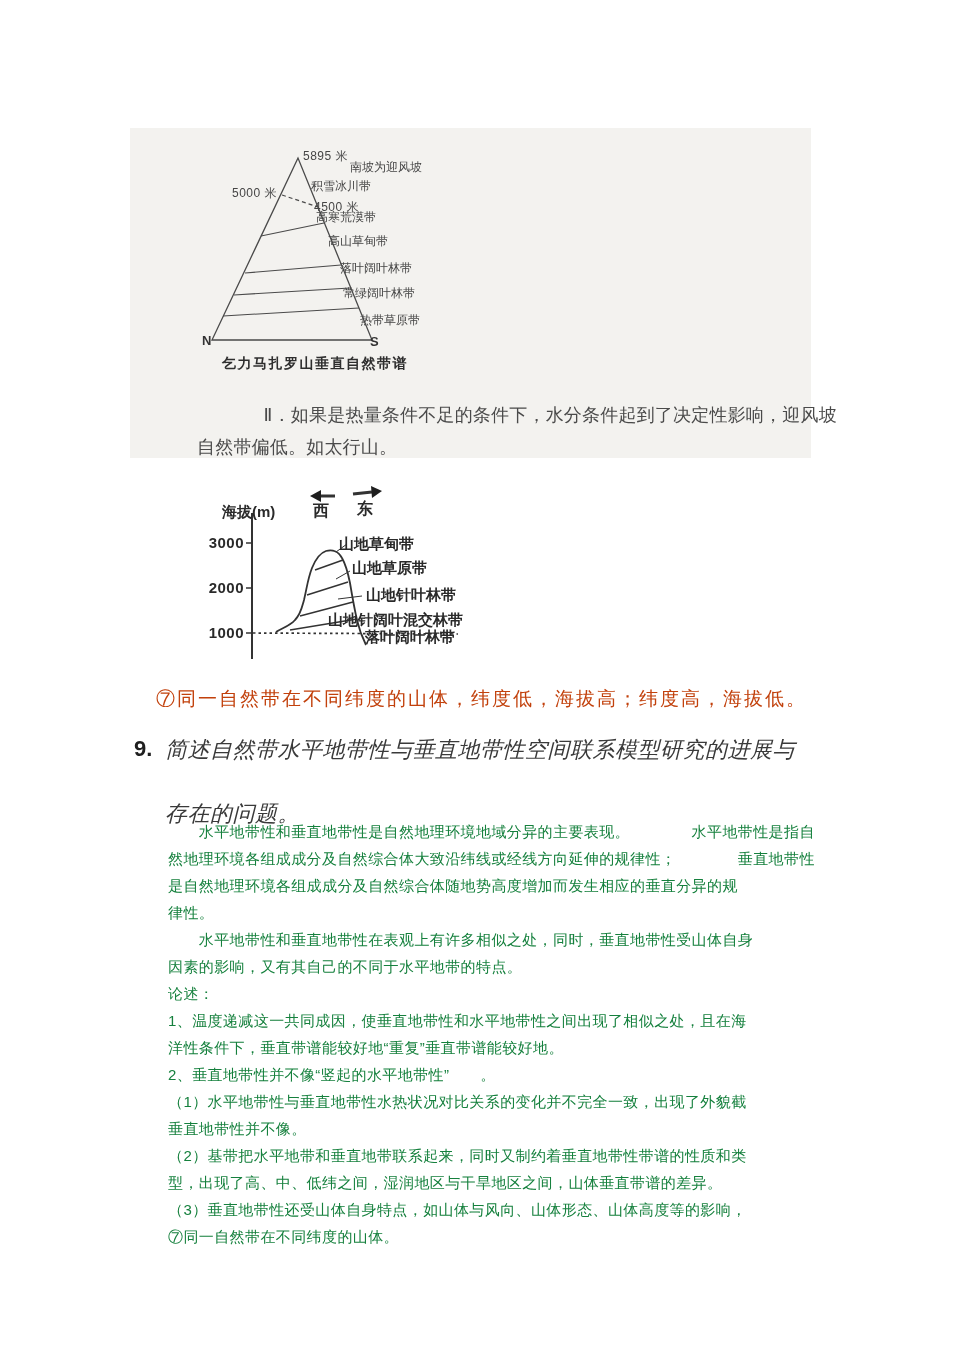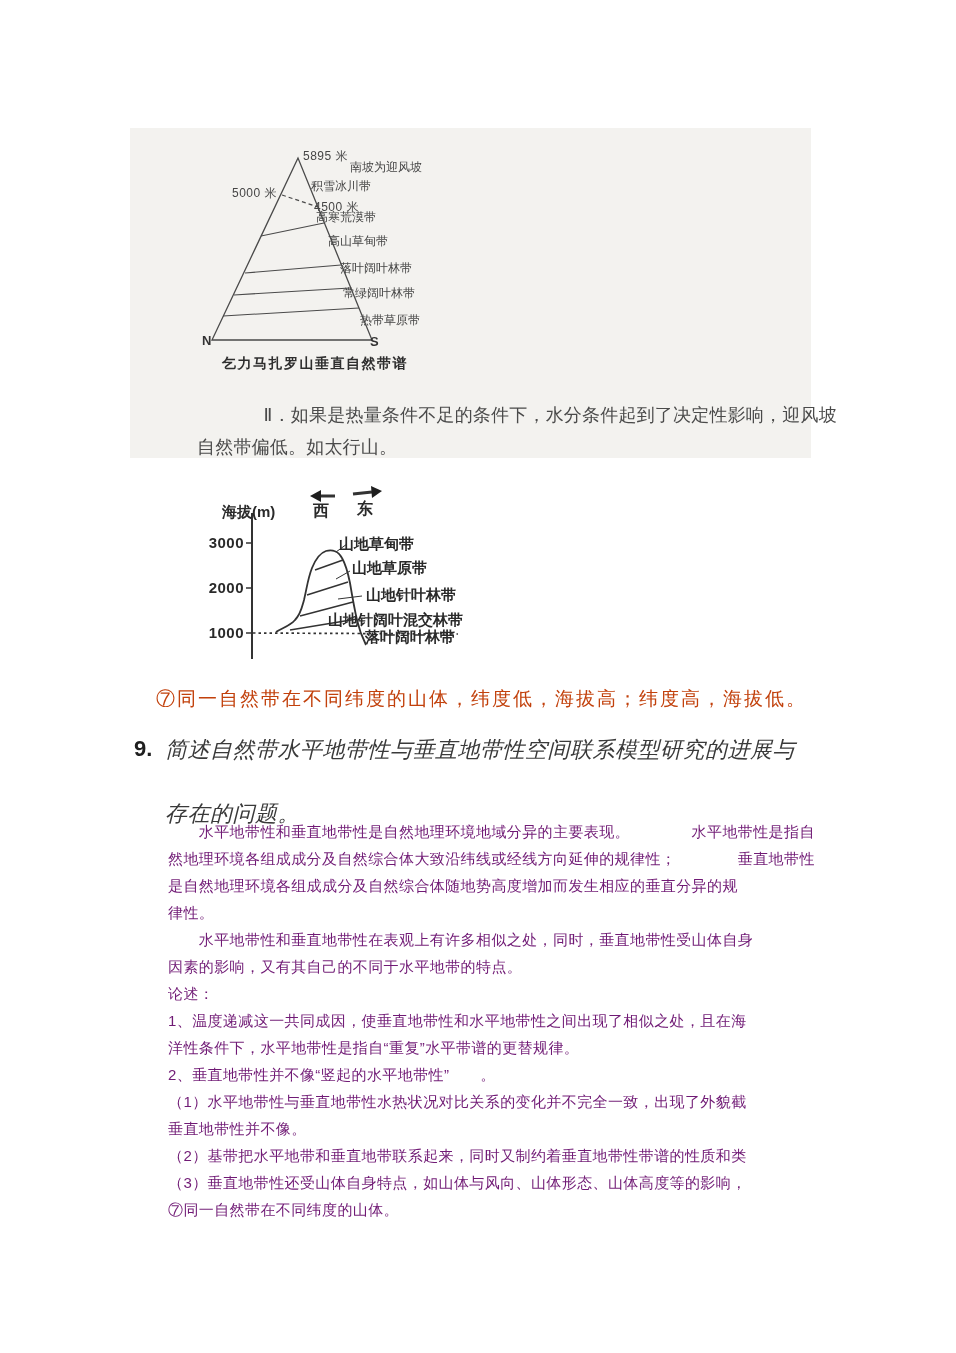--- a/index.html
+++ b/index.html
@@ -33,21 +33,21 @@
   #note7{left:156px;top:686px;font-size:19px;letter-spacing:2px;color:#c2410c;white-space:pre;}
   
   #q9-num{left:134px;top:736px;font-size:22px;font-weight:bold;color:#1f1f1f;}
   .q9-line{left:165px;font-size:22px;color:#3a3a3a;letter-spacing:0.5px;white-space:pre;font-style:italic;}
   #q9-line1{top:735px;}
   #q9-line2{top:799px;}
   
   #answer{left:168px;top:818px;width:700px;}
   #answer .ln{
     height:27px;line-height:27px;white-space:pre;
-    font-size:15px;letter-spacing:0.4px;color:#701a75;
+    font-size:15px;letter-spacing:0.4px;color:#15803d;
   }
 </style>
 </head>
 <body>
 
 <div class="abs" id="panel"></div>
 
 <svg class="abs" id="fig1" viewBox="0 0 320 248">
 
   <path d="M118,20 L32,202 L192,202 Z" stroke-width="1.3"></path>
@@ -122,20 +122,21 @@
 
 <div class="abs" id="answer">
   <div class="ln">　　水平地带性和垂直地带性是自然地理环境地域分异的主要表现。　　　　水平地带性是指自</div>
   <div class="ln">然地理环境各组成成分及自然综合体大致沿纬线或经线方向延伸的规律性；　　　　垂直地带性</div>
   <div class="ln">是自然地理环境各组成成分及自然综合体随地势高度增加而发生相应的垂直分异的规</div>
   <div class="ln">律性。</div>
   <div class="ln">　　水平地带性和垂直地带性在表观上有许多相似之处，同时，垂直地带性受山体自身</div>
   <div class="ln">因素的影响，又有其自己的不同于水平地带的特点。</div>
   <div class="ln">论述：</div>
   <div class="ln">1、温度递减这一共同成因，使垂直地带性和水平地带性之间出现了相似之处，且在海</div>
-  <div class="ln">洋性条件下，水平地带性是指自“重复”水平带谱的更替规律。</div>
+  <div class="ln">洋性条件下，垂直带谱能较好地“重复”垂直带谱能较好地。</div>
   <div class="ln">2、垂直地带性并不像“竖起的水平地带性”　　。</div>
   <div class="ln">（1）水平地带性与垂直地带性水热状况对比关系的变化并不完全一致，出现了外貌截</div>
   <div class="ln">垂直地带性并不像。</div>
   <div class="ln">（2）基带把水平地带和垂直地带联系起来，同时又制约着垂直地带性带谱的性质和类</div>
+  <div class="ln">型，出现了高、中、低纬之间，湿润地区与干旱地区之间，山体垂直带谱的差异。</div>
   <div class="ln">（3）垂直地带性还受山体自身特点，如山体与风向、山体形态、山体高度等的影响，</div>
   <div class="ln">⑦同一自然带在不同纬度的山体。</div>
 </div>
 
 </body></html>

